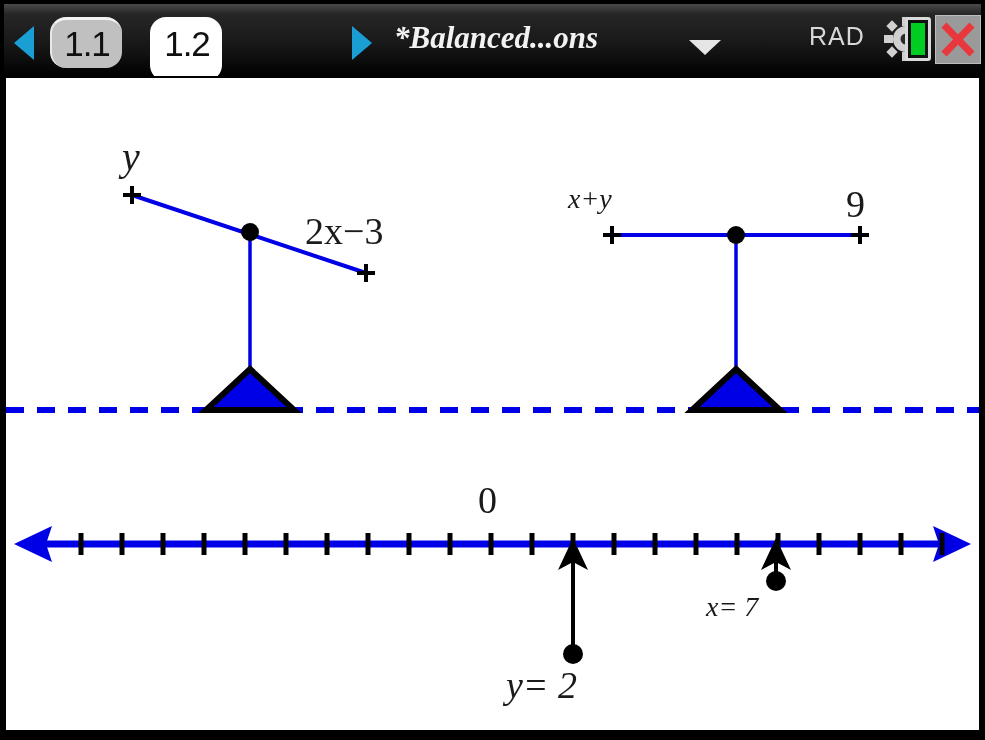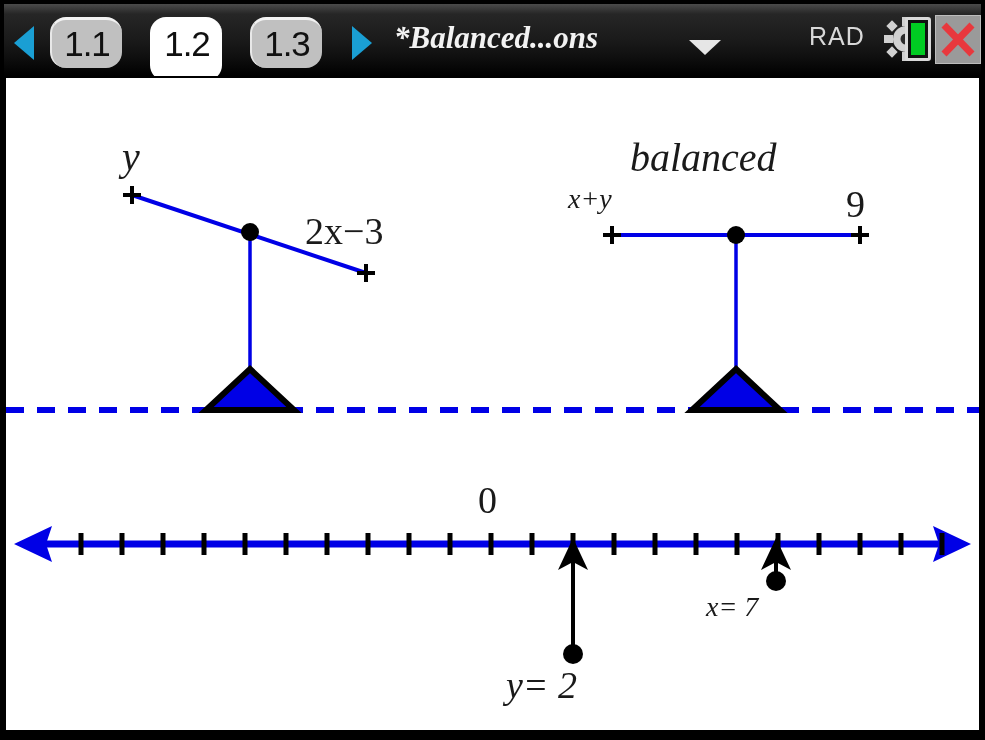--- a/index.html
+++ b/index.html
@@ -179,21 +179,20 @@
 
 <div id="screen">
   <div id="bezel"></div>
 
   <div id="titlebar">
 
     <div id="nav-left" class="nav-arrow"></div>
 
     <div id="tab0" class="tab">1.1</div>
     <div id="tab1" class="tab active">1.2</div>
-    <div id="tab2" class="tab">1.3</div>
 
     <div id="nav-right" class="nav-arrow"></div>
 
     <div id="doc-title">*Balanced...ons</div>
     <div id="doc-menu-caret"></div>
 
     <div id="rad-label">RAD</div>
 
     <div id="gear-icon">
       <svg width="44" height="44" viewBox="0 0 44 44">
@@ -303,21 +302,20 @@
         <line x1="770" y1="502" x2="770" y2="470" stroke="#000000" stroke-width="4"></line>
         <polygon points="770,460 785,492 770,484 755,492" fill="#000000"></polygon>
         <circle cx="770" cy="503" r="10" fill="#000000"></circle>
       </g>
     </svg>
 
     <div class="mathlabel italic" style="left:116px; top:55px; font-size:40px;">y</div>
 
     <div class="mathlabel" style="left:299px; top:131px; font-size:38px;">2x−3</div>
 
-    <div class="mathlabel italic" style="left:624px; top:56px; font-size:40px; font-weight:normal;">balanced</div>
 
     <div class="mathlabel italic" style="left:562px; top:105px; font-size:28px;">x+y</div>
 
     <div class="mathlabel" style="left:840px; top:104px; font-size:38px;">9</div>
 
     <div class="mathlabel" style="left:472px; top:400px; font-size:38px;">0</div>
 
     <div class="mathlabel italic" style="left:500px; top:585px; font-size:38px;">y= 2</div>
 
     <div class="mathlabel italic" style="left:700px; top:513px; font-size:28px;">x= 7</div>

